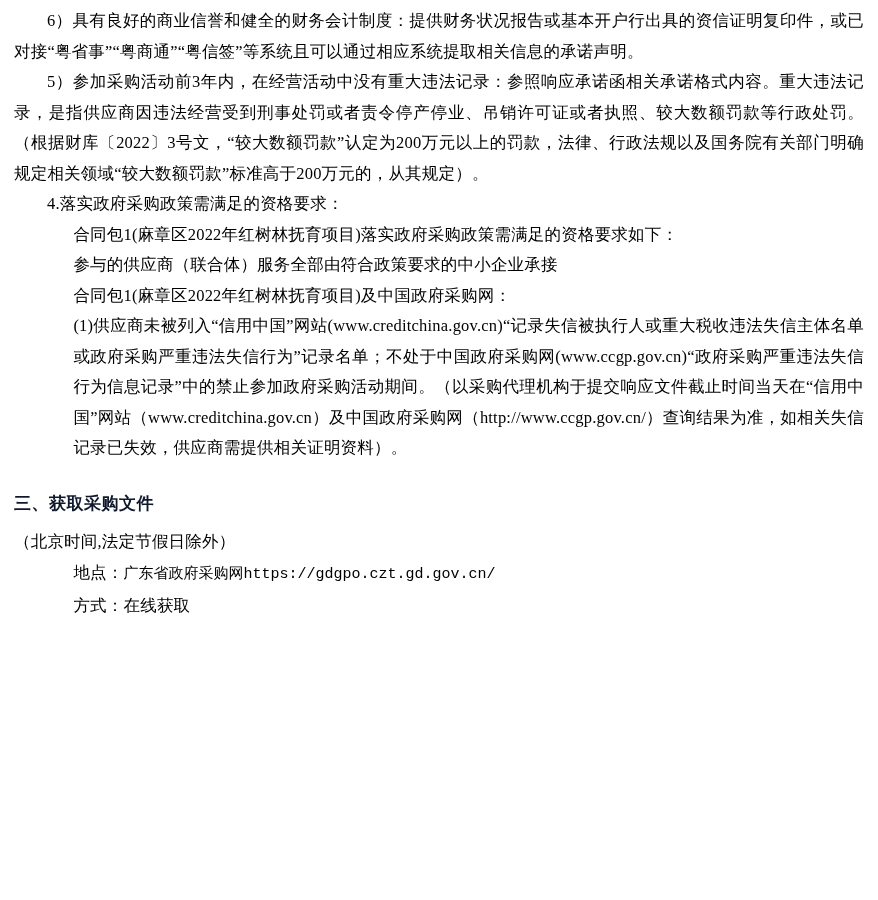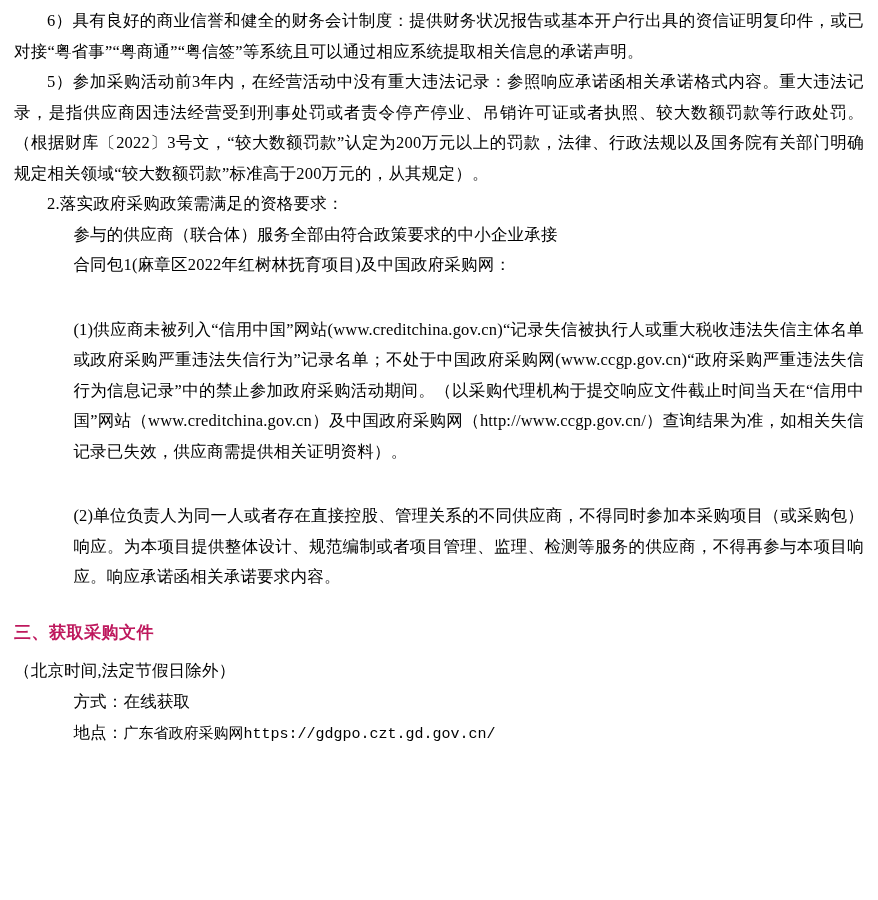--- a/index.html
+++ b/index.html
@@ -29,64 +29,63 @@
   }
   .p-indent2 {
     text-indent: 2em;
   }
   .p-indent4 {
     padding-left: 3.6em;
   }
   .p-hang {
     padding-left: 3.6em;
     text-indent: 0;
-    margin-top: 34px;
   }
   .mono {
     font-family: "Liberation Mono", "DejaVu Sans Mono", monospace;
     font-size: 15px;
     letter-spacing: 0;
   }
   .section-head {
     margin-top: 26px;
     margin-bottom: 8px;
     font-family: "Liberation Sans", "DejaVu Sans", sans-serif;
     font-weight: bold;
     font-size: 17px;
-    color: #be185d;
+    color: #0f172a;
     line-height: 28px;
     letter-spacing: 0.5px;
   }
   .tail-block p { line-height: 31px; }
 </style>
 </head>
 <body>
 
 <div class="page">
 
 
   <p class="p-indent2">6）具有良好的商业信誉和健全的财务会计制度：提供财务状况报告或基本开户行出具的资信证明复印件，或已对接“粤省事”“粤商通”“粤信签”等系统且可以通过相应系统提取相关信息的承诺声明。</p>
 
 
   <p class="p-indent2">5）参加采购活动前3年内，在经营活动中没有重大违法记录：参照响应承诺函相关承诺格式内容。重大违法记录，是指供应商因违法经营受到刑事处罚或者责令停产停业、吊销许可证或者执照、较大数额罚款等行政处罚。（根据财库〔2022〕3号文，“较大数额罚款”认定为200万元以上的罚款，法律、行政法规以及国务院有关部门明确规定相关领域“较大数额罚款”标准高于200万元的，从其规定）。</p>
 
-  <p class="p-indent2">2.落实政府采购政策需满足的资格要求：</p>
+  <p class="p-indent2">4.落实政府采购政策需满足的资格要求：</p>
 
+  <p class="p-indent4">合同包1(麻章区2022年红树林抚育项目)落实政府采购政策需满足的资格要求如下：</p>
 
   <p class="p-indent4">参与的供应商（联合体）服务全部由符合政策要求的中小企业承接</p>
 
 
   <p class="p-indent4">合同包1(麻章区2022年红树林抚育项目)及中国政府采购网：</p>
 
   <p class="p-hang">(1)供应商未被列入“信用中国”网站(www.creditchina.gov.cn)“记录失信被执行人或重大税收违法失信主体名单或政府采购严重违法失信行为”记录名单；不处于中国政府采购网(www.ccgp.gov.cn)“政府采购严重违法失信行为信息记录”中的禁止参加政府采购活动期间。（以采购代理机构于提交响应文件截止时间当天在“信用中国”网站（www.creditchina.gov.cn）及中国政府采购网（http://www.ccgp.gov.cn/）查询结果为准，如相关失信记录已失效，供应商需提供相关证明资料）。</p>
 
-  <p class="p-hang">(2)单位负责人为同一人或者存在直接控股、管理关系的不同供应商，不得同时参加本采购项目（或采购包）响应。为本项目提供整体设计、规范编制或者项目管理、监理、检测等服务的供应商，不得再参与本项目响应。响应承诺函相关承诺要求内容。</p>
 
 
   <div class="section-head">三、获取采购文件</div>
 
   <div class="tail-block">
     <p class="p-indent0">（北京时间,法定节假日除外）</p>
+    <p class="p-indent4"><span>地点：</span><span class="mono">广东省政府采购网https://gdgpo.czt.gd.gov.cn/</span></p>
     <p class="p-indent4"><span>方式：</span><span>在线获取</span></p>
-    <p class="p-indent4"><span>地点：</span><span class="mono">广东省政府采购网https://gdgpo.czt.gd.gov.cn/</span></p>
   </div>
 
 </div>
 
 </body></html>

